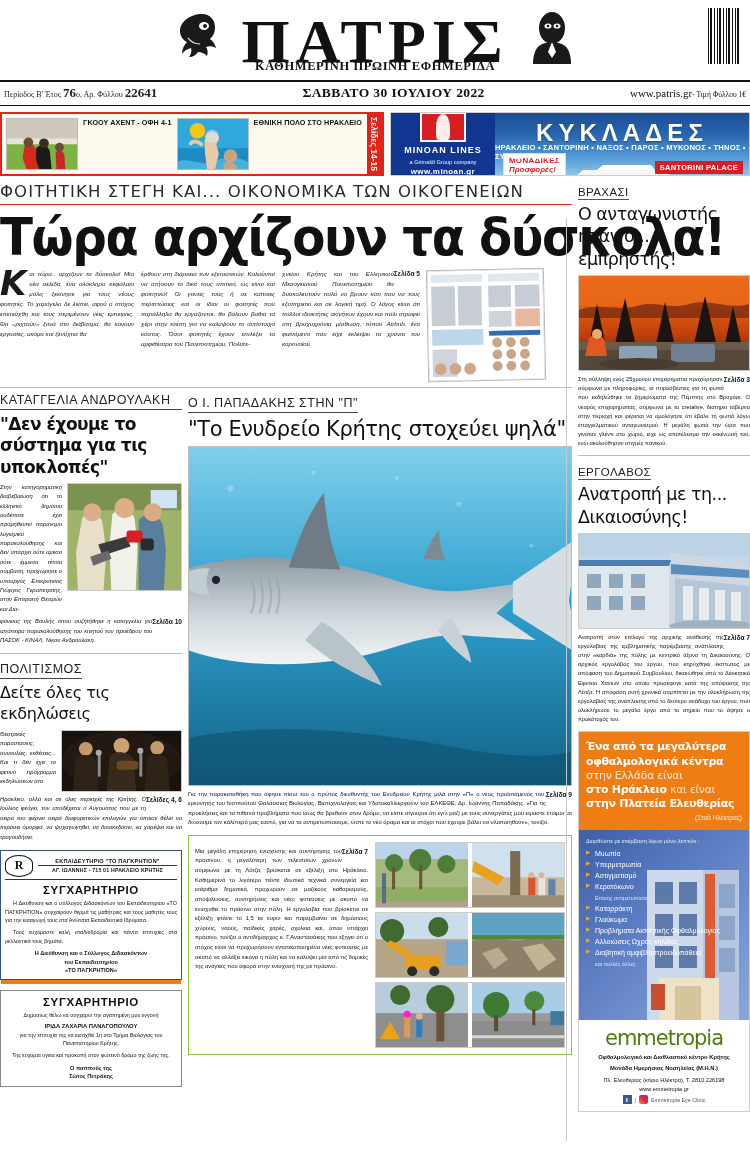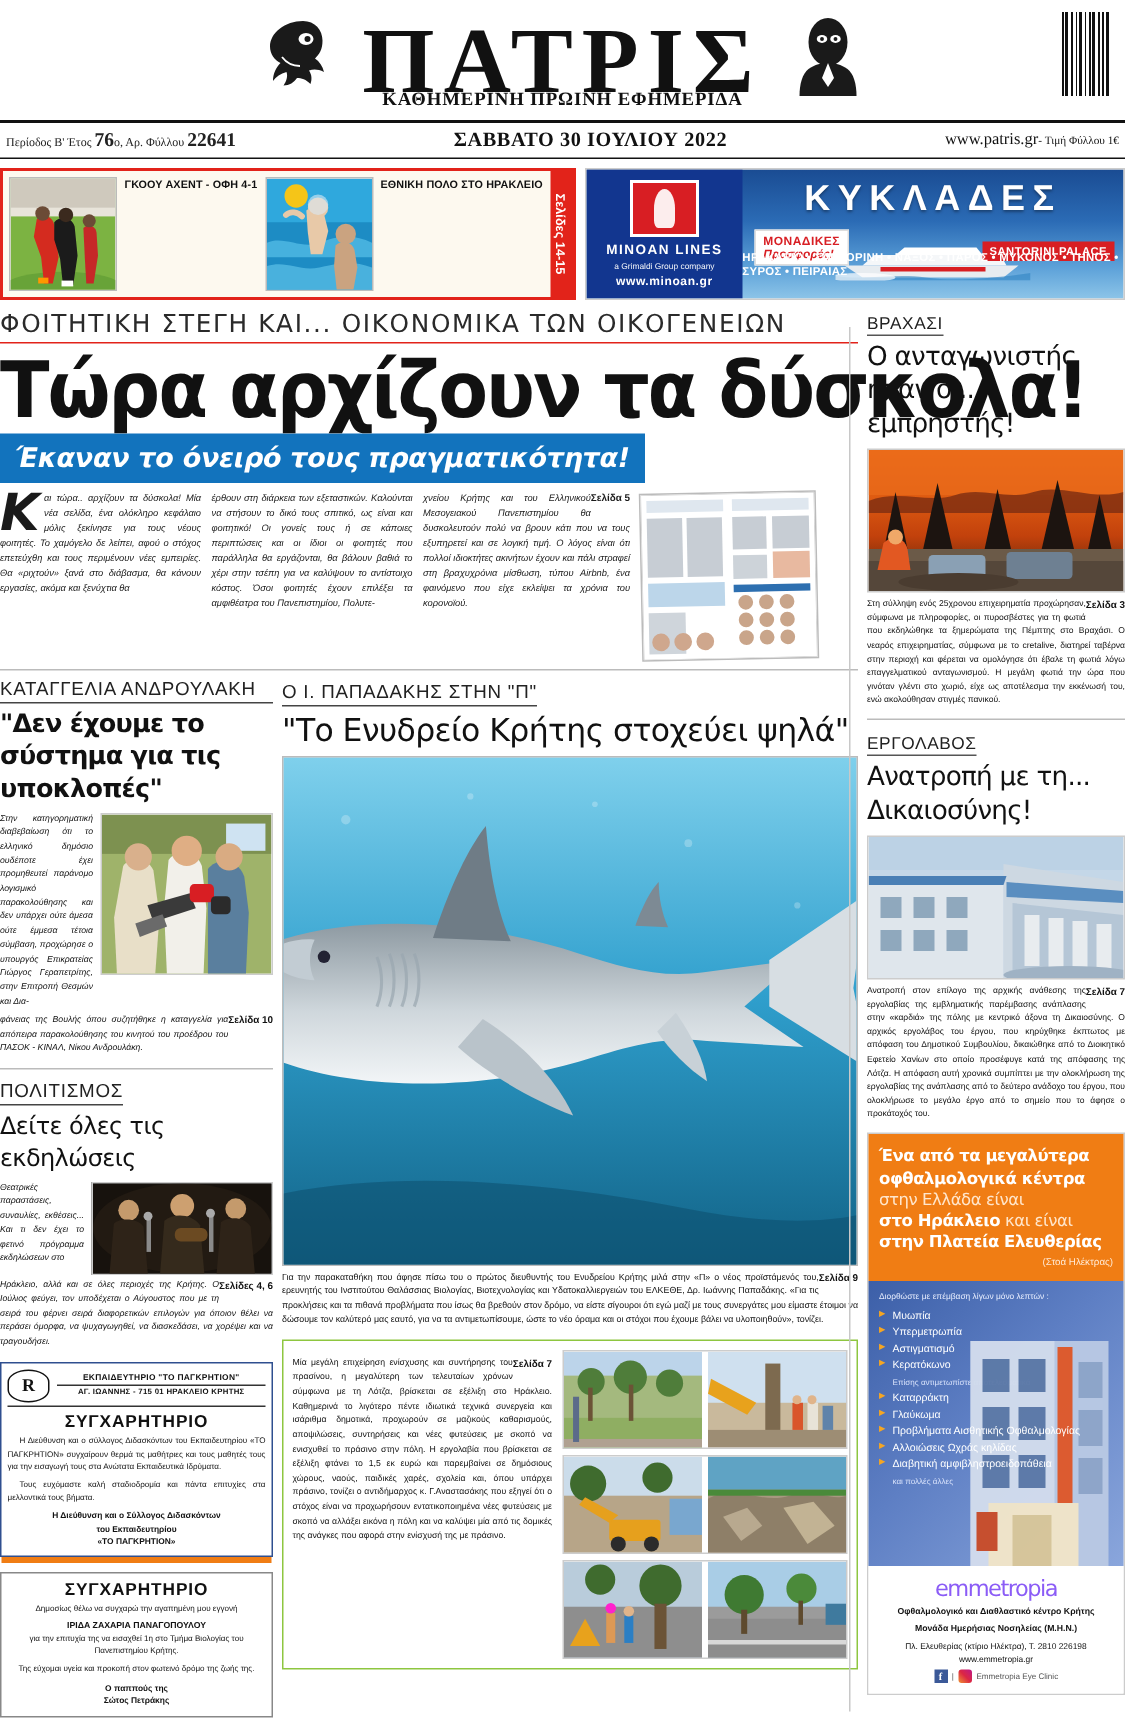--- a/index.html
+++ b/index.html
@@ -41,21 +41,21 @@
     display:flex; align-items:center; justify-content:space-between;
     padding:3px 4px 4px; margin-top:2px;
   }
   .ib-left { font-family:"Liberation Serif", serif; font-size:8px; color:#222; }
   .ib-left .big { font-size:13px; font-weight:bold; }
   .ib-center { font-family:"Liberation Serif", serif; font-weight:bold; font-size:13.5px; letter-spacing:0.4px; }
   .ib-right { font-family:"Liberation Serif", serif; font-size:11px; }
   .ib-right small { font-size:7.5px; }
 
   
-  .topstrip { display:flex; gap:6px; margin-top:6px; height:88px; }
+  .topstrip { display:flex; gap:6px; margin-top:6px; height:64px; }
   .sports-box {
     flex:0 0 368px; border:2px solid #e2231a; background:#fdf9ef;
     display:flex; padding:4px; gap:5px; position:relative;
   }
   .sp-item { display:flex; gap:5px; flex:1; }
   .sp-photo { width:72px; flex:0 0 72px; border:1px solid #bbb; position:relative; overflow:hidden; }
   .sp-txt { flex:1; min-width:0; display:flex; flex-direction:column; justify-content:flex-start; }
   .sp-kicker { font-size:7.2px; font-weight:bold; letter-spacing:0.1px; color:#111; margin-bottom:3px; white-space:nowrap; }
   .sp-head { font-size:13.5px; font-weight:bold; line-height:1.22; color:#111; font-family:"DejaVu Sans", sans-serif; letter-spacing:-0.3px; }
   .sp-pages {
@@ -175,21 +175,21 @@
   .emm-top .l .soft { color:#ffe6cc; }
   .emm-top .small { font-size:6.5px; text-align:right; color:#ffe9d4; margin-top:2px; }
   .emm-mid { background:linear-gradient(135deg,#3c5fa8 0%,#5e7fc4 45%,#8aa6dc 100%); color:#fff; padding:7px; position:relative; min-height:190px; }
   .emm-intro { font-size:5.6px; line-height:1.5; color:#e8eeff; margin-bottom:4px; }
   .emm-list { list-style:none; margin:0; padding:0; position:relative; z-index:2; }
   .emm-list li { font-size:7px; line-height:1.42; margin-bottom:1px; padding-left:9px; position:relative; color:#fff; }
   .emm-list li:before { content:"\25B6"; position:absolute; left:0; top:0; color:#f5a623; font-size:5.5px; }
   .emm-note { font-size:5.4px; color:#d8e2fb; margin-top:3px; padding-left:9px; }
   .emm-bldg { position:absolute; right:0; bottom:0; width:118px; height:160px; opacity:.97; }
   .emm-bot { background:#fff; padding:6px 5px 7px; text-align:center; }
-  .emm-brand { font-size:15px; letter-spacing:-1px; color:#8b5cf6; font-family:"DejaVu Sans", sans-serif; }
+  .emm-brand { font-size:21px; letter-spacing:-1px; color:#4d7c0f; font-family:"DejaVu Sans", sans-serif; }
   .emm-l1 { font-size:5.8px; font-weight:bold; margin-top:3px; line-height:1.5; }
   .emm-l2 { font-size:5.6px; margin-top:3px; line-height:1.5; }
   .emm-l3 { font-size:5.6px; margin-top:2px; }
   .emm-social { display:flex; align-items:center; justify-content:center; gap:3px; margin-top:3px; font-size:5.4px; color:#555; }
   .fb { width:9px; height:9px; background:#3b5998; color:#fff; font-size:7px; font-weight:bold; display:flex; align-items:center; justify-content:center; font-family:"Liberation Serif",serif; }
   .ig { width:9px; height:9px; background:linear-gradient(45deg,#f09433,#dc2743,#bc1888); border-radius:2px; }
 
   
   .ph { position:absolute; inset:0; }
   .vert-div { position:absolute; top:218px; bottom:10px; left:566px; width:1px; background:#c8c8c8; }
@@ -320,23 +320,20 @@
     </div>
   </div>
 
   <div class="main">
 
     <div class="col-left">
 
       <div>
         <div class="lead-kicker">ΦΟΙΤΗΤΙΚΗ ΣΤΕΓΗ ΚΑΙ... ΟΙΚΟΝΟΜΙΚΑ ΤΩΝ ΟΙΚΟΓΕΝΕΙΩΝ</div>
         <div class="lead-head">Τώρα αρχίζουν τα δύσκολα!</div>
-        <div class="lead-band">
-          <div class="t">Έκαναν το όνειρό τους πραγματικότητα!</div>
-        </div>
         <div class="lead-body">
           <div class="lb-col">
             <span class="dropcap">Κ</span><span>αι τώρα.. αρχίζουν τα δύσκολα! Μία νέα σελίδα, ένα ολόκληρο κεφάλαιο μόλις ξεκίνησε για τους νέους φοιτητές. Το χαμόγελο δε λείπει, αφού ο στόχος επετεύχθη και τους περιμένουν νέες εμπειρίες. Θα «ριχτούν» ξανά στο διάβασμα, θα κάνουν εργασίες, ακόμα και ξενύχτια θα</span>
           </div>
           <div class="lb-col">έρθουν στη διάρκεια των εξεταστικών. Καλούνται να στήσουν το δικό τους σπιτικό, ως είναι και φοιτητικό! Οι γονείς τους ή σε κάποιες περιπτώσεις και οι ίδιοι οι φοιτητές που παράλληλα θα εργάζονται, θα βάλουν βαθιά το χέρι στην τσέπη για να καλύψουν το αντίστοιχο κόστος. Όσοι φοιτητές έχουν επιλέξει τα αμφιθέατρα του Πανεπιστημίου, Πολυτε-</div>
           <div class="lb-col c3">
             <span class="pgref">Σελίδα 5</span>
             <span>χνείου Κρήτης και του Ελληνικού Μεσογειακού Πανεπιστημίου θα δυσκολευτούν πολύ να βρουν κάτι που να τους εξυπηρετεί και σε λογική τιμή. Ο λόγος είναι ότι πολλοί ιδιοκτήτες ακινήτων έχουν και πάλι στραφεί στη βραχυχρόνια μίσθωση, τύπου Airbnb, ένα φαινόμενο που είχε εκλείψει τα χρόνια του κορονοϊού.</span>
           </div>
           <div class="lead-thumb">

